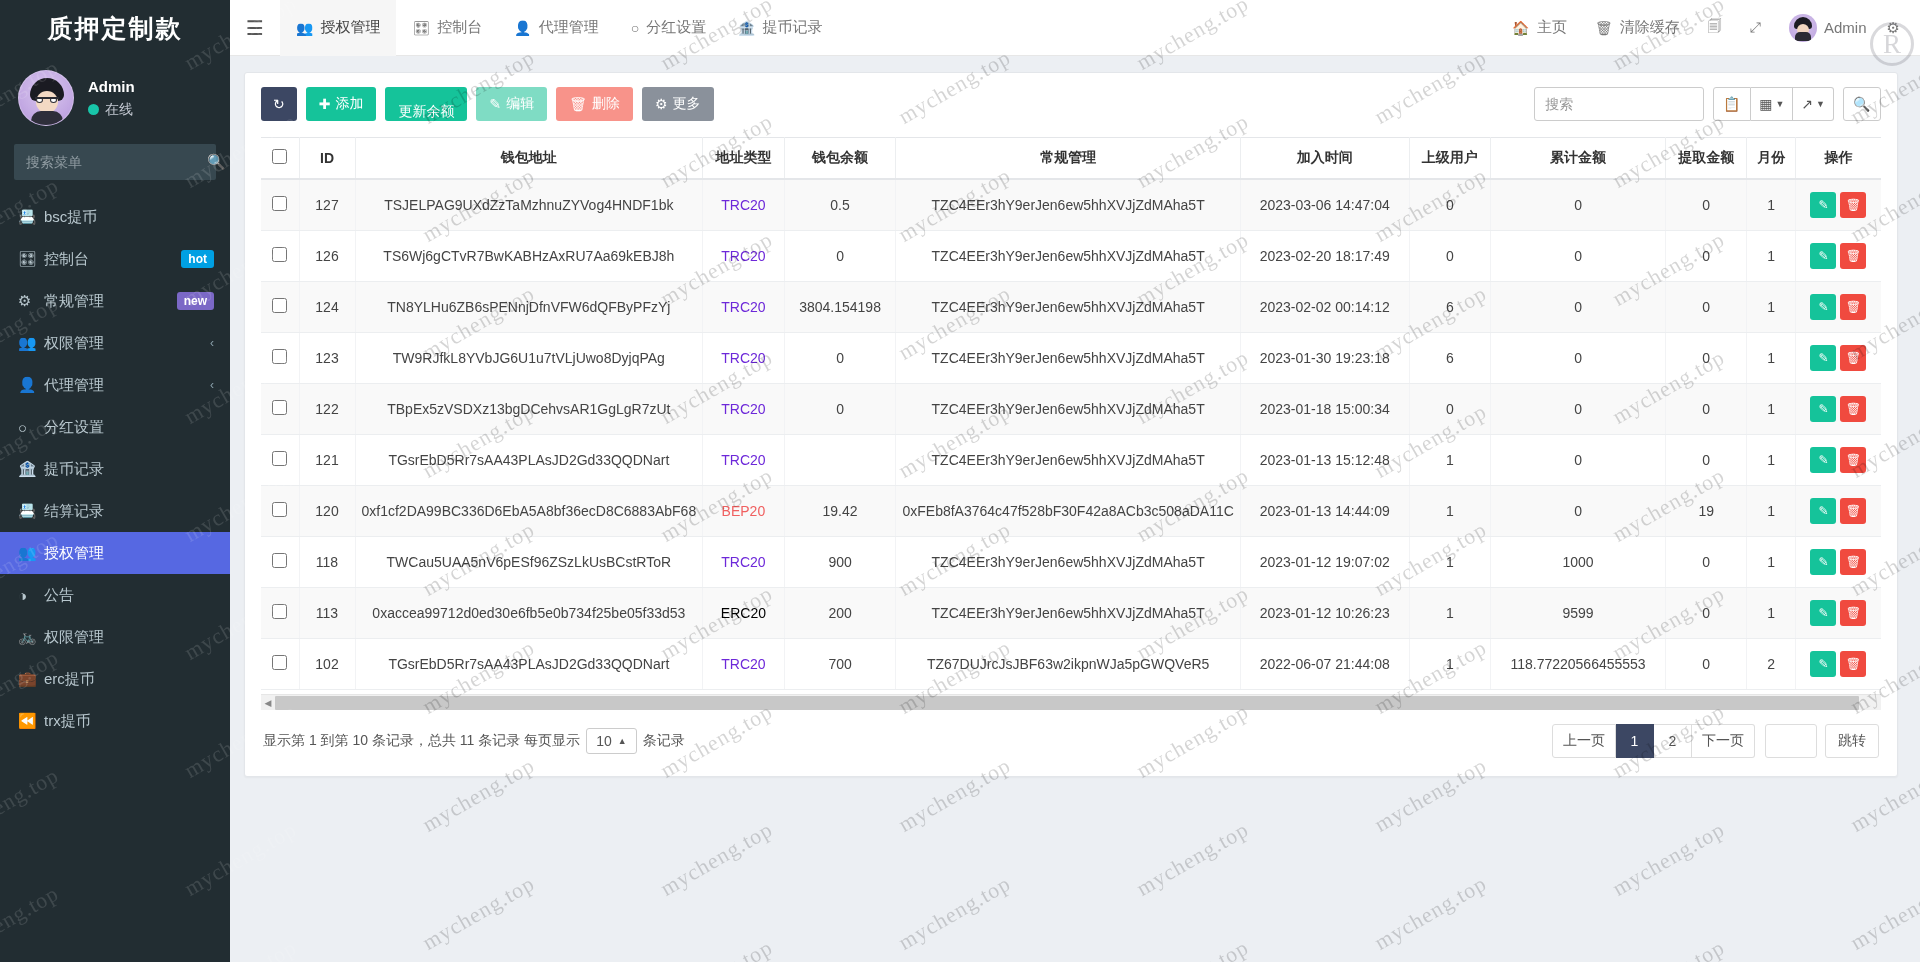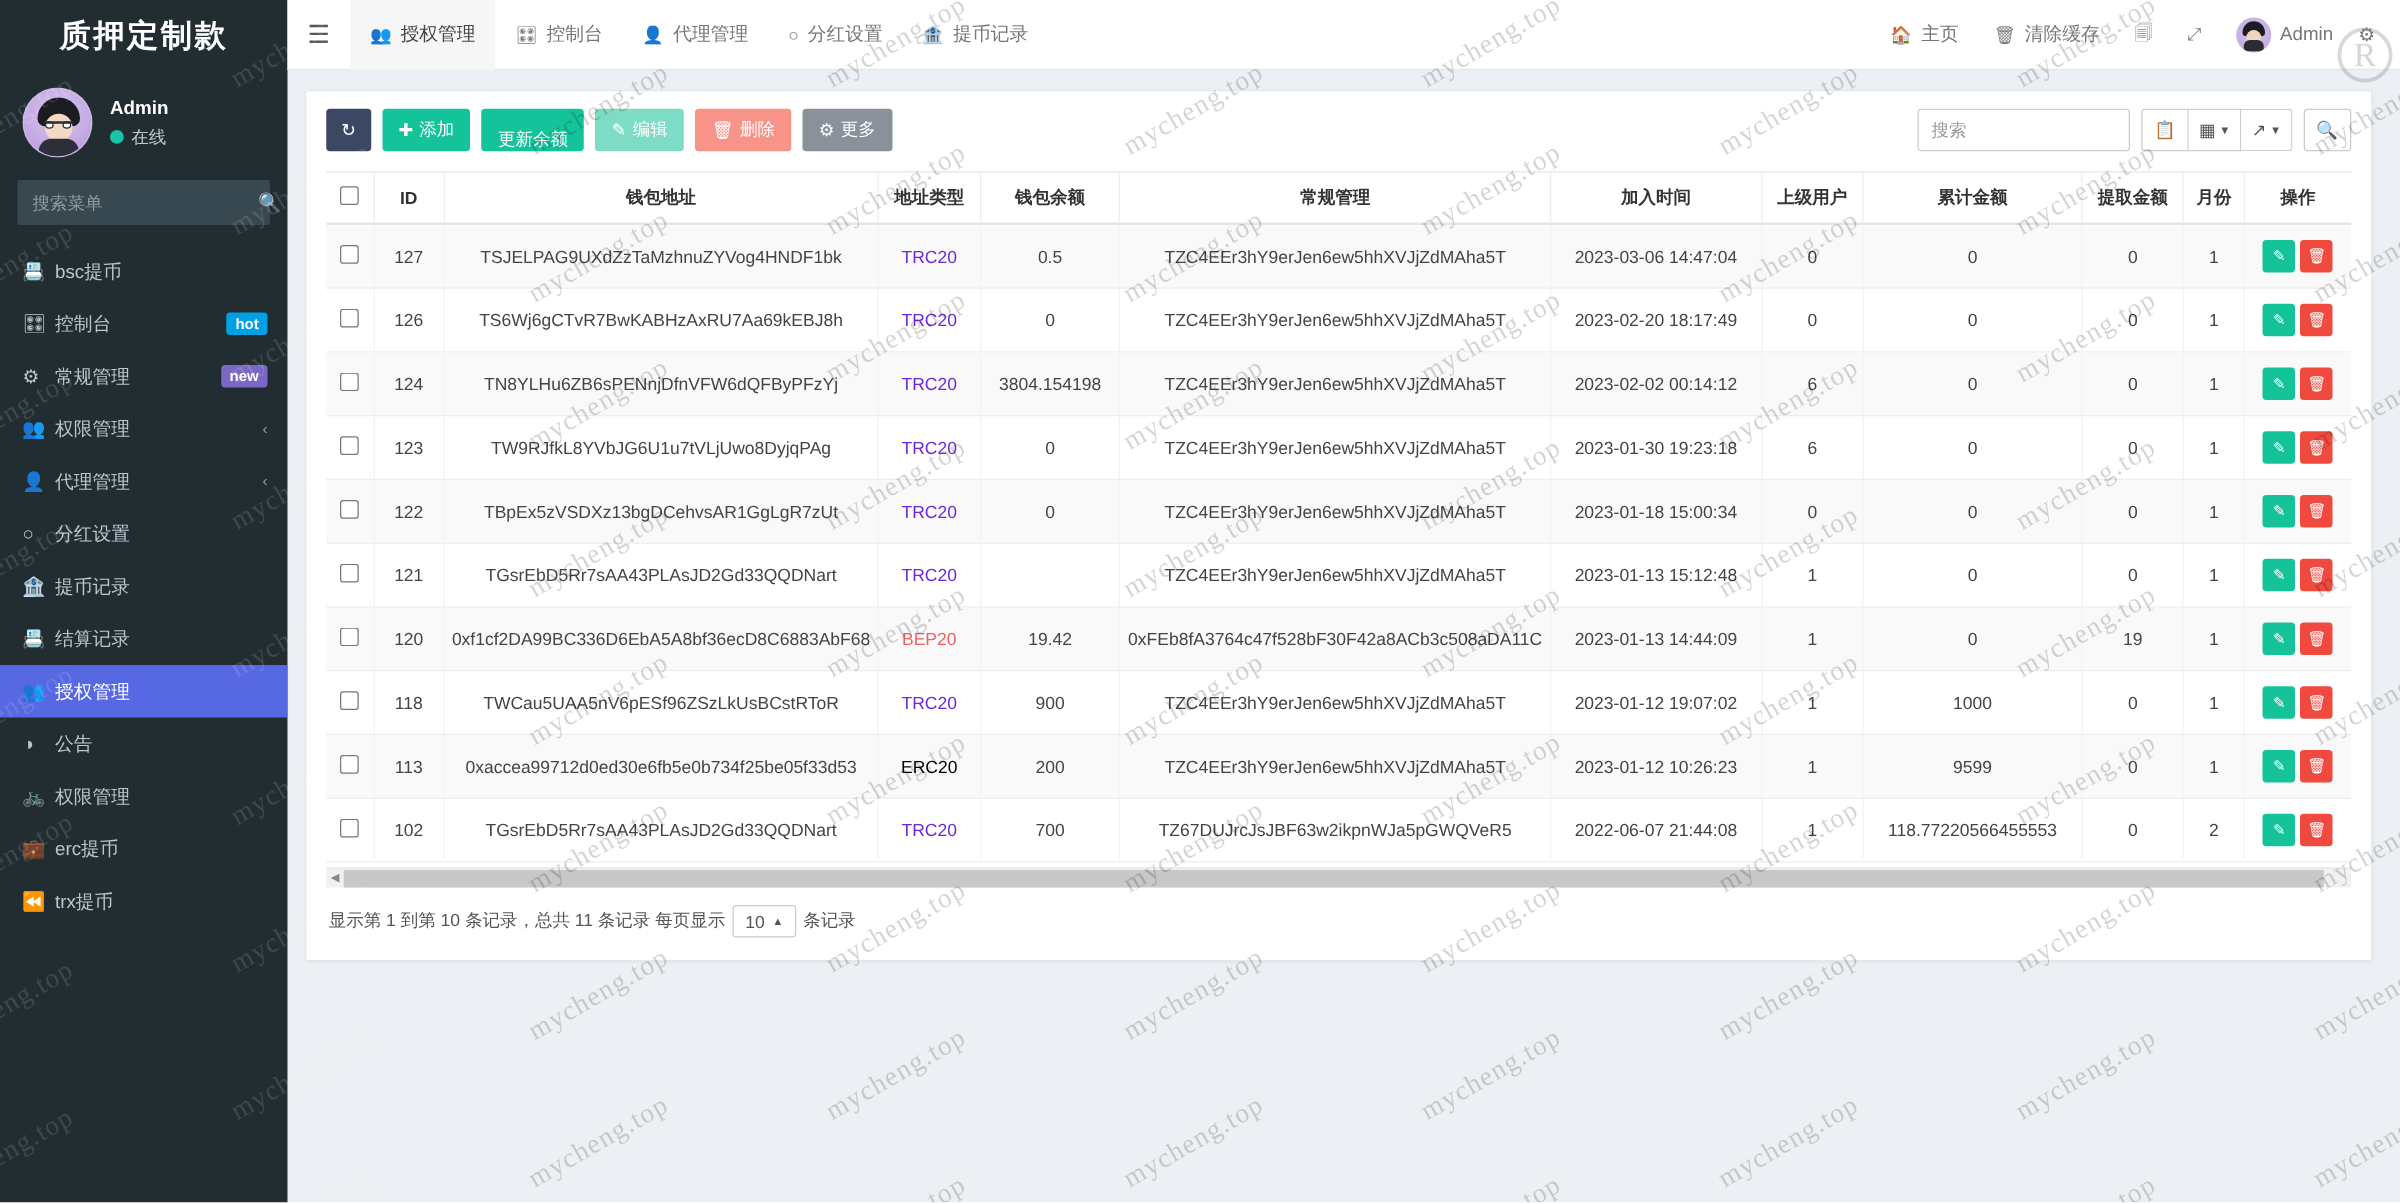--- a/index.html
+++ b/index.html
@@ -544,20 +544,28 @@
     </div>
 
     <div id="tfoot">
       <span>显示第 1 到第 10 条记录，总共 11 条记录 每页显示</span>
       <span class="sel-wrap">
         <span>10</span>
         <span style="font-size:9px">▲</span>
       </span>
       <span>条记录</span>
 
+      <div class="pager">
+        <div class="pg">上一页</div>
+        <div class="pg cur">1</div>
+        <div class="pg">2</div>
+        <div class="pg last">下一页</div>
+        <input id="jump-input" style="">
+        <button id="jump-btn">跳转</button>
+      </div>
     </div>
   </div>
 
   <div id="big-r">R</div>
 </div>
 
 <div id="watermarks">
     <span class="wm dark" style="left: -60px; top: -33.6134px;">mycheng.top</span>
     <span class="wm dark" style="left: 178px; top: 20.3866px;">mycheng.top</span>
     <span class="wm" style="left: 416px; top: 74.3866px;">mycheng.top</span>

